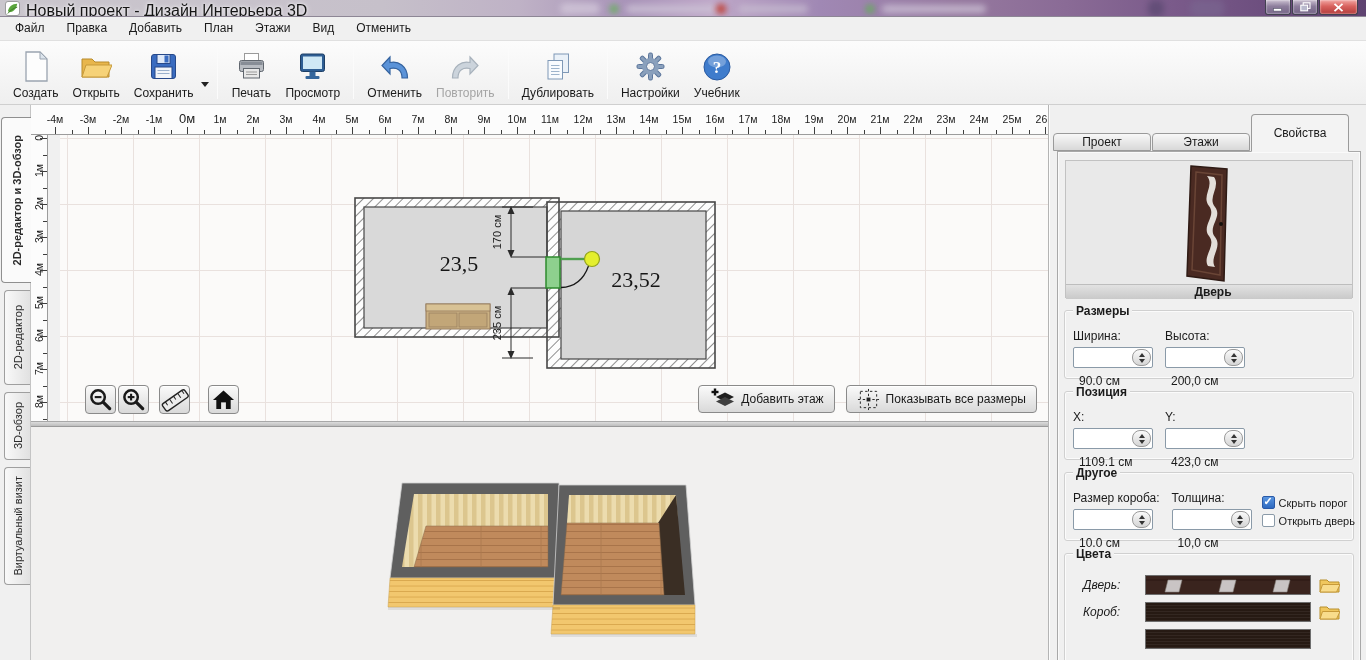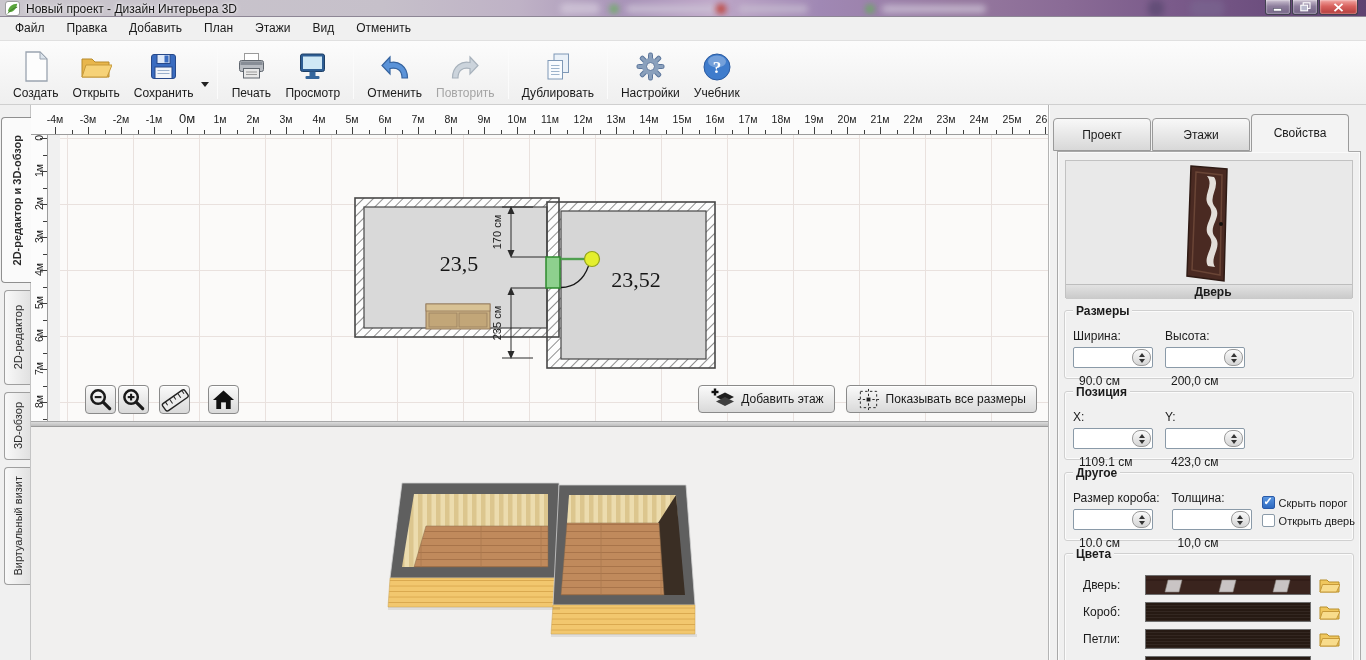--- a/index.html
+++ b/index.html
@@ -6,21 +6,21 @@
   html,body { width:1366px; height:660px; overflow:hidden; }
   body { font-family:"Liberation Sans", sans-serif; font-size:12px; color:#1a1a1a; background:#f0f0f0; }
   #app { position:relative; width:1366px; height:660px; overflow:hidden; background:#f0f0f0; }
 
   
   .titlebar { position:absolute; top:0; left:0; width:1366px; height:17px; overflow:hidden;
     background:linear-gradient(90deg,#cac6cd 0%,#c6c0ca 28%,#bfb2c6 38%,#a893b8 46%,#bfa8c8 52%,#a088b4 60%,#96799f 70%,#8a6b96 78%,#7a5a8a 86%,#6a4c7c 94%,#5e4270 100%);
     border-bottom:1px solid #8d8695; }
   .blob { position:absolute; filter:blur(3px); border-radius:6px; }
   .titlebar .app-icon { position:absolute; left:5px; top:1px; width:15px; height:15px; }
-  .titlebar .title { position:absolute; left:26px; top:2px; font-size:12px; color:#151515; text-shadow:0 0 3px rgba(255,255,255,.9), 0 0 6px rgba(255,255,255,.7); white-space:nowrap; }
+  .titlebar .title { position:absolute; left:26px; top:2px; font-size:16px; color:#151515; text-shadow:0 0 3px rgba(255,255,255,.9), 0 0 6px rgba(255,255,255,.7); white-space:nowrap; }
   .win-controls { position:absolute; top:0; right:8px; display:flex; }
   .win-btn { width:26px; height:15px; border:1px solid #41414f; border-top:none; border-radius:0 0 3px 3px;
     background:linear-gradient(rgba(255,255,255,.65),rgba(175,175,188,.5) 45%,rgba(130,130,148,.45));
     display:flex; align-items:center; justify-content:center; margin-left:1px; box-shadow:inset 0 0 2px rgba(255,255,255,.9); }
   .win-btn.close { width:39px; background:linear-gradient(#f2a5a2,#d8625e 45%,#b23b3a); }
 
   
   .menubar { position:absolute; top:17px; left:0; width:1366px; height:24px; background:#f0f0f0; border-bottom:1px solid #e0e0e0; display:flex; align-items:stretch; padding-left:4px; }
   .menu-item { padding:4px 11px 0 11px; font-size:12px; cursor:default; }
 
@@ -69,21 +69,21 @@
   .floor-btns { position:absolute; top:250px; right:11px; display:flex; gap:11px; }
   .floor-btn { height:28px; border:1px solid #8a8a8a; border-radius:4px; background:linear-gradient(#fafafa,#d9d9d9);
     box-shadow:inset 0 1px 0 #fff; display:flex; align-items:center; padding:0 10px; font-size:12px; gap:6px; white-space:nowrap; }
 
   .splitter { height:6px; background:linear-gradient(#dcdcdc,#bdbdbd); border-top:1px solid #a8a8a8; border-bottom:1px solid #9a9a9a; }
   .canvas3d { height:233px; background:#f1f0ef; position:relative; overflow:hidden; }
 
   
   .right-panel { flex:1; height:555px; background:#f0f0f0; border-left:1px solid #b4b4b4; box-shadow:inset 1px 0 0 #fcfcfc; overflow:hidden; }
   .panel-tabs { display:flex; align-items:flex-end; height:46px; padding-left:4px; }
-  .ptab { height:33px; width:98px; border:1px solid #9a9a9a; border-radius:4px 4px 0 0; margin-right:1px;
+  .ptab { height:18px; width:98px; border:1px solid #9a9a9a; border-radius:4px 4px 0 0; margin-right:1px;
     background:linear-gradient(#f8f8f8,#d8d8d8); display:flex; align-items:center; justify-content:center; font-size:12px; }
   .ptab.active { height:38px; background:#f3f3f3; border-bottom:1px solid #f3f3f3; margin-bottom:-1px; position:relative; z-index:3; }
   .panel-box { margin:0 5px 0 8px; border:1px solid #a8a8a8; background:#f0f0f0; box-shadow:inset 0 0 0 1px #fafafa; position:relative; z-index:2; height:520px; overflow:hidden; }
 
   .preview { margin:8px 7px 0; border:1px solid #c2c2c2; background:#e9e9e9; height:138px; position:relative; }
   .preview .pimg { height:123px; display:flex; align-items:center; justify-content:center; }
   .preview .pcap { height:15px; background:linear-gradient(#e2e2e2,#c9c9c9); border-top:1px solid #bdbdbd;
     text-align:center; font-weight:bold; font-size:12px; line-height:14px;padding-left:8px; }
 
   .group { border:1px solid #d0d0d0; border-radius:3px; position:relative; margin:12px 6px 0; padding:18px 8px 10px; box-shadow:inset 0 0 0 1px #fbfbfb; }
@@ -97,21 +97,21 @@
   .tri { width:0; height:0; border-left:3.5px solid transparent; border-right:3.5px solid transparent; }
   .tri.up { border-bottom:4px solid #333; }
   .tri.down { border-top:4px solid #333; }
   .other-flex { display:flex; }
   .cb-col { display:flex; flex-direction:column; justify-content:center; gap:5px; margin-left:10px; margin-top:2px; }
   .cb-row { display:flex; align-items:center; gap:4px; }
   .cb { width:13px; height:13px; border:1px solid #8a9aa8; background:#fff; border-radius:2px; position:relative; flex:none; }
   .cb.checked { background:linear-gradient(#5a96e0,#2f6ac0); border-color:#2a5aa8; }
   .cb.checked::after { content:"✓"; position:absolute; left:1px; top:-2px; color:#fff; font-size:11px; font-weight:bold; }
   .cb-label { font-size:11px; white-space:nowrap; }
-  .color-row { display:flex; align-items:center; margin:7px 0; }
+  .color-row { display:flex; align-items:center; margin:7px 0;font-style:italic; }
   .color-label { width:72px; font-size:12px; padding-left:10px; }
   .swatch { width:166px; height:20px; border:1px solid #6e6e6e; margin-right:8px; overflow:hidden; flex:none; }
   .swatch.dark-wood { background-color:#261a13; background-image:repeating-linear-gradient(0deg,rgba(255,255,255,.06) 0 1px,transparent 1px 3px); }
   .folder-btn { display:flex; align-items:center; }
 </style>
 </head>
 <body>
 
 <div id="app">
 
@@ -741,32 +741,20 @@
                 <div class="folder-btn">
                   <span class="icon" style="display: inline-flex;">
                     <svg width="21" height="16" viewBox="0 0 21 16">
                       <path d="M1 3 L8 3 L10 5 L20 5 L20 15 L1 15 Z" fill="#f0c75e" stroke="#b8902c"></path>
                       <path d="M3.5 7.5 L21 7.5 L17.5 15 L1 15 Z" fill="#f8dc8c" stroke="#c79a3a"></path>
                     </svg>
                   </span>
                 </div>
               </div>
               <div class="color-row">
-                <span class="color-label">Петли:</span>
-                <div class="swatch dark-wood"></div>
-                <div class="folder-btn">
-                  <span class="icon" style="display: inline-flex;">
-                    <svg width="21" height="16" viewBox="0 0 21 16">
-                      <path d="M1 3 L8 3 L10 5 L20 5 L20 15 L1 15 Z" fill="#f0c75e" stroke="#b8902c"></path>
-                      <path d="M3.5 7.5 L21 7.5 L17.5 15 L1 15 Z" fill="#f8dc8c" stroke="#c79a3a"></path>
-                    </svg>
-                  </span>
-                </div>
-              </div>
-              <div class="color-row">
                 <span class="color-label"></span>
                 <div class="swatch dark-wood"></div>
               </div>
             </div>
           </div>
       </div>
     </div>
   </div>
 </div>
 

